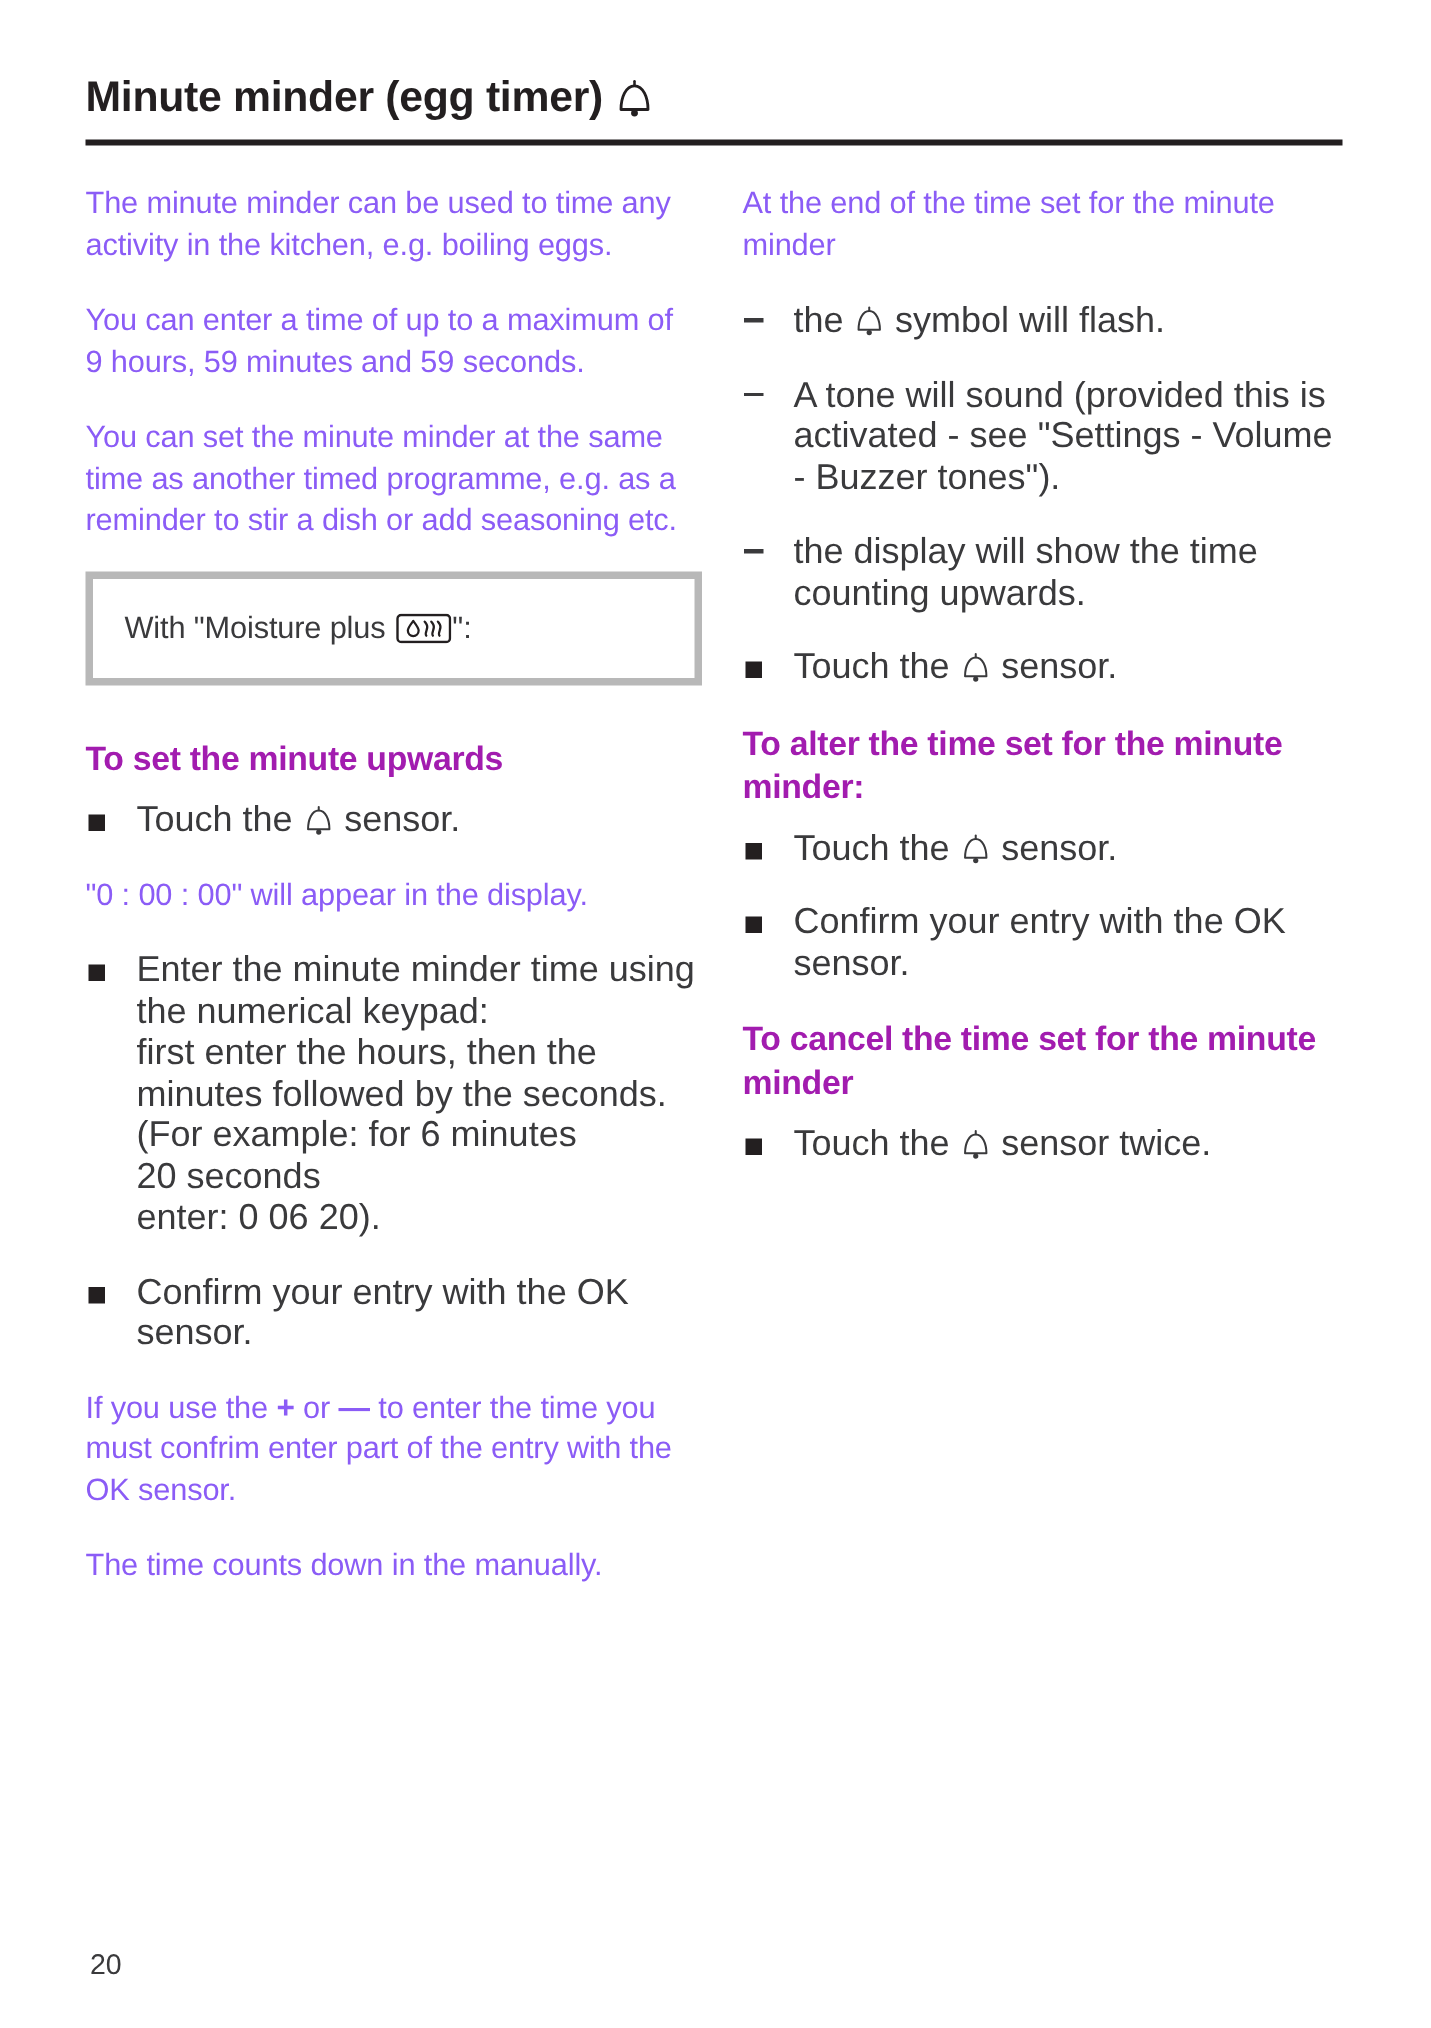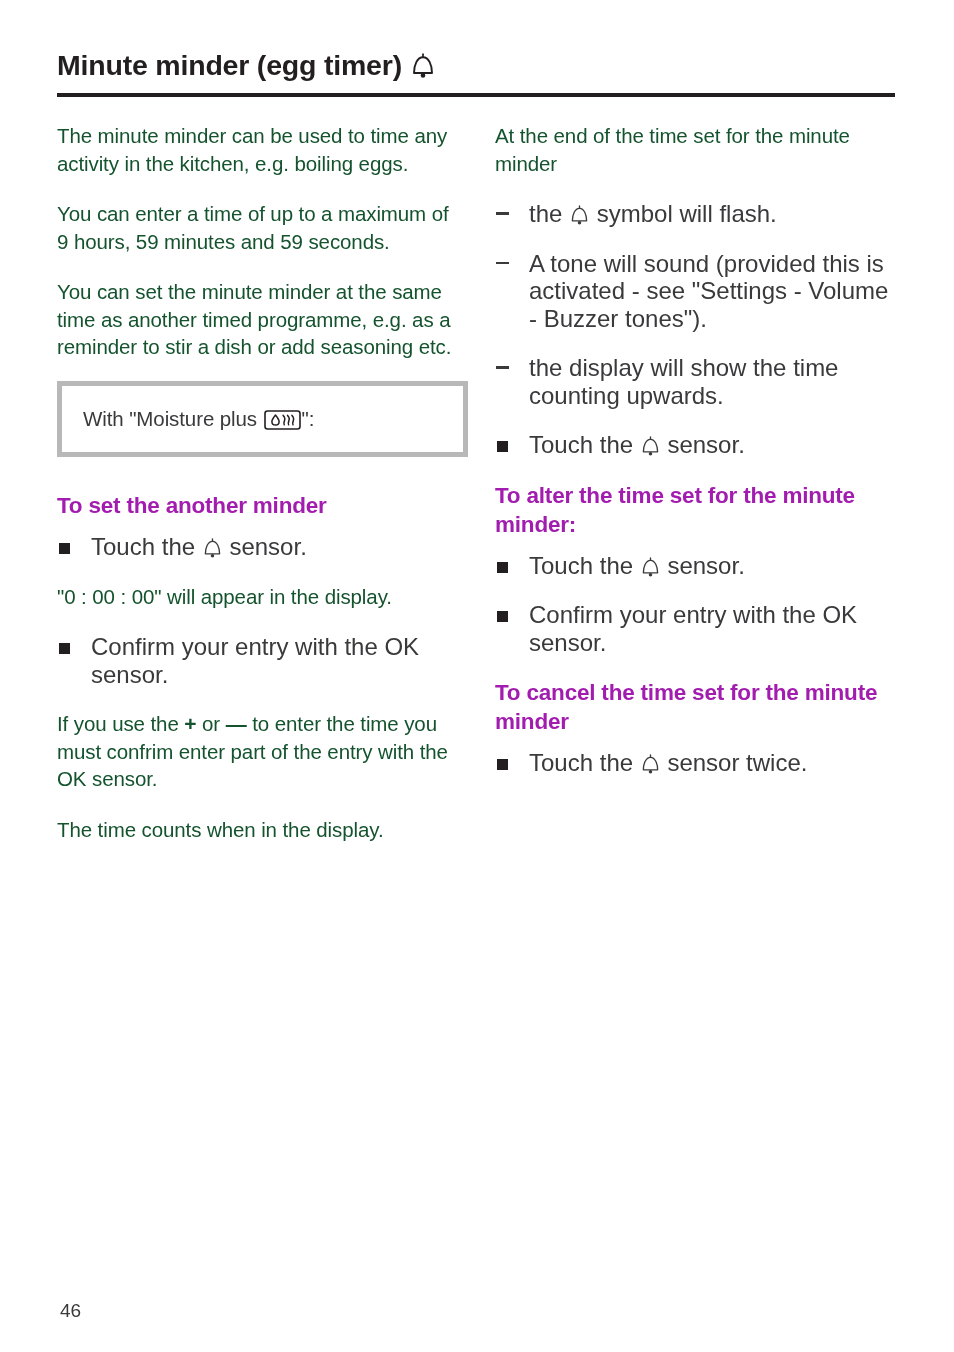--- a/index.html
+++ b/index.html
@@ -85,21 +85,21 @@
     top: 122px;
     width: 408px;
   }
   .col-left  { left: 57px;  }
   .col-right { left: 495px; }
 
   p, .blk {
     margin: 0;
     font-size: 20.5px;
     line-height: 27.5px;
-    color: #14532d;
+    color: #8b5cf6;
     letter-spacing: -0.1px;
   }
   .para { margin-bottom: 23px; }
   .para-tight { margin-bottom: 20px; }
 
   
   h2.section-heading {
     margin: 0 0 13px 0;
     font-size: 22.5px;
     line-height: 29px;
@@ -201,45 +201,50 @@
         <span>With "Moisture plus </span><span class="moisture-icon"><svg viewBox="0 0 37 20" xmlns="http://www.w3.org/2000/svg">
             <rect x="1" y="1" width="35" height="18" rx="2.5" ry="2.5" fill="none" stroke="#231f20" stroke-width="1.6"></rect>
             <path d="M11.5 5.0 C13.8 8.0 15.1 9.6 15.1 11.4 C15.1 13.5 13.5 15.0 11.5 15.0 C9.5 15.0 7.9 13.5 7.9 11.4 C7.9 9.6 9.2 8.0 11.5 5.0 Z" fill="none" stroke="#231f20" stroke-width="1.5" stroke-linejoin="round"></path>
             <path d="M20.2 14.8 C18.6 12.6 22.2 10.0 20.4 7.2 C19.9 6.4 19.4 5.8 19.1 5.4" fill="none" stroke="#231f20" stroke-width="1.5" stroke-linecap="round"></path>
             <path d="M24.6 14.8 C23.0 12.6 26.6 10.0 24.8 7.2 C24.3 6.4 23.8 5.8 23.5 5.4" fill="none" stroke="#231f20" stroke-width="1.5" stroke-linecap="round"></path>
             <path d="M29.0 14.8 C27.4 12.6 31.0 10.0 29.2 7.2 C28.7 6.4 28.2 5.8 27.9 5.4" fill="none" stroke="#231f20" stroke-width="1.5" stroke-linecap="round"></path>
           </svg></span><span>":</span>
       </div>
     </div>
 
-    <h2 class="section-heading">To set the another minder</h2>
+    <h2 class="section-heading">To set the minute upwards</h2>
 
     <div class="bullet">
       <span class="marker-square"></span>
       <span>Touch the </span><span class="bell-inline"><svg viewBox="0 0 24 26" xmlns="http://www.w3.org/2000/svg">
           <path d="M12 1.2 L12 4.0" stroke="#3a3a3c" stroke-width="1.7" fill="none" stroke-linecap="round"></path>
           <path d="M3.0 20.0 C3.0 12.0 6.2 4.2 12 4.2 C17.8 4.2 21.0 12.0 21.0 20.0 Z" fill="none" stroke="#3a3a3c" stroke-width="1.7" stroke-linejoin="round"></path>
           <circle cx="12" cy="22.4" r="2.2" fill="#3a3a3c"></circle>
         </svg></span><span> sensor.</span>
     </div>
 
     <p class="para">"0 : 00 : 00" will appear in the display.</p>
 
     <div class="bullet">
       <span class="marker-square"></span>
+      <span style="white-space:pre-line">Enter the minute minder time using the numerical keypad:
+first enter the hours, then the minutes followed by the seconds.
+(For example: for 6 minutes
+20 seconds
+enter: 0 06 20).</span>
     </div>
 
     <div class="bullet">
       <span class="marker-square"></span>
       <span>Confirm your entry with the OK sensor.</span>
     </div>
 
     <p class="para"><span>If you use the </span><span class="sym-bold">+</span><span> or </span><span class="sym-bold">—</span><span> to enter the time you must confrim enter part of the entry with the OK sensor.</span></p>
 
-    <p class="para">The time counts when in the display.</p>
+    <p class="para">The time counts down in the manually.</p>
   </div>
 
   <div class="col col-right">
 
     <p class="para">At the end of the time set for the minute minder</p>
 
     <div class="bullet dash">
       <span class="marker-dash"></span>
       <span>the </span><span class="bell-inline"><svg viewBox="0 0 24 26" xmlns="http://www.w3.org/2000/svg">
           <path d="M12 1.2 L12 4.0" stroke="#3a3a3c" stroke-width="1.7" fill="none" stroke-linecap="round"></path>
@@ -289,15 +294,15 @@
     <div class="bullet">
       <span class="marker-square"></span>
       <span>Touch the </span><span class="bell-inline"><svg viewBox="0 0 24 26" xmlns="http://www.w3.org/2000/svg">
           <path d="M12 1.2 L12 4.0" stroke="#3a3a3c" stroke-width="1.7" fill="none" stroke-linecap="round"></path>
           <path d="M3.0 20.0 C3.0 12.0 6.2 4.2 12 4.2 C17.8 4.2 21.0 12.0 21.0 20.0 Z" fill="none" stroke="#3a3a3c" stroke-width="1.7" stroke-linejoin="round"></path>
           <circle cx="12" cy="22.4" r="2.2" fill="#3a3a3c"></circle>
         </svg></span><span> sensor twice.</span>
     </div>
   </div>
 
-  <div class="page-number">46</div>
+  <div class="page-number">20</div>
 
 </div>
 
 </body></html>

